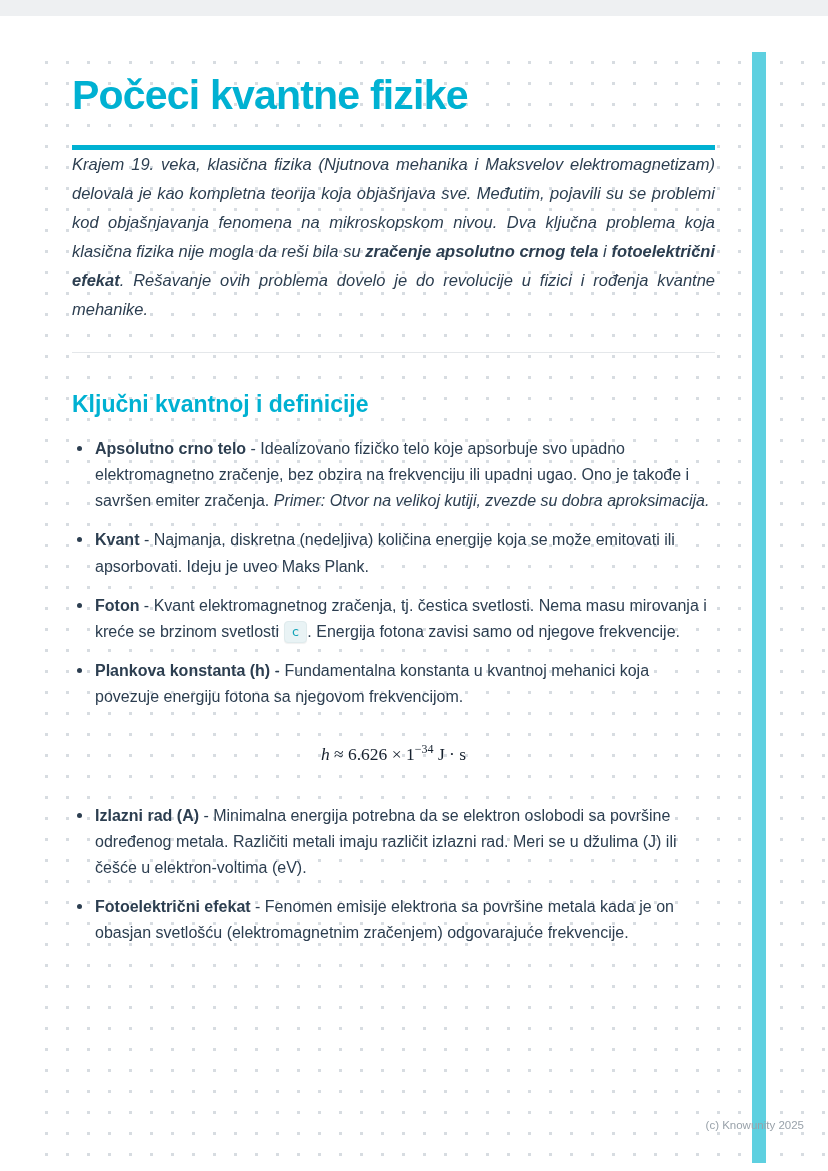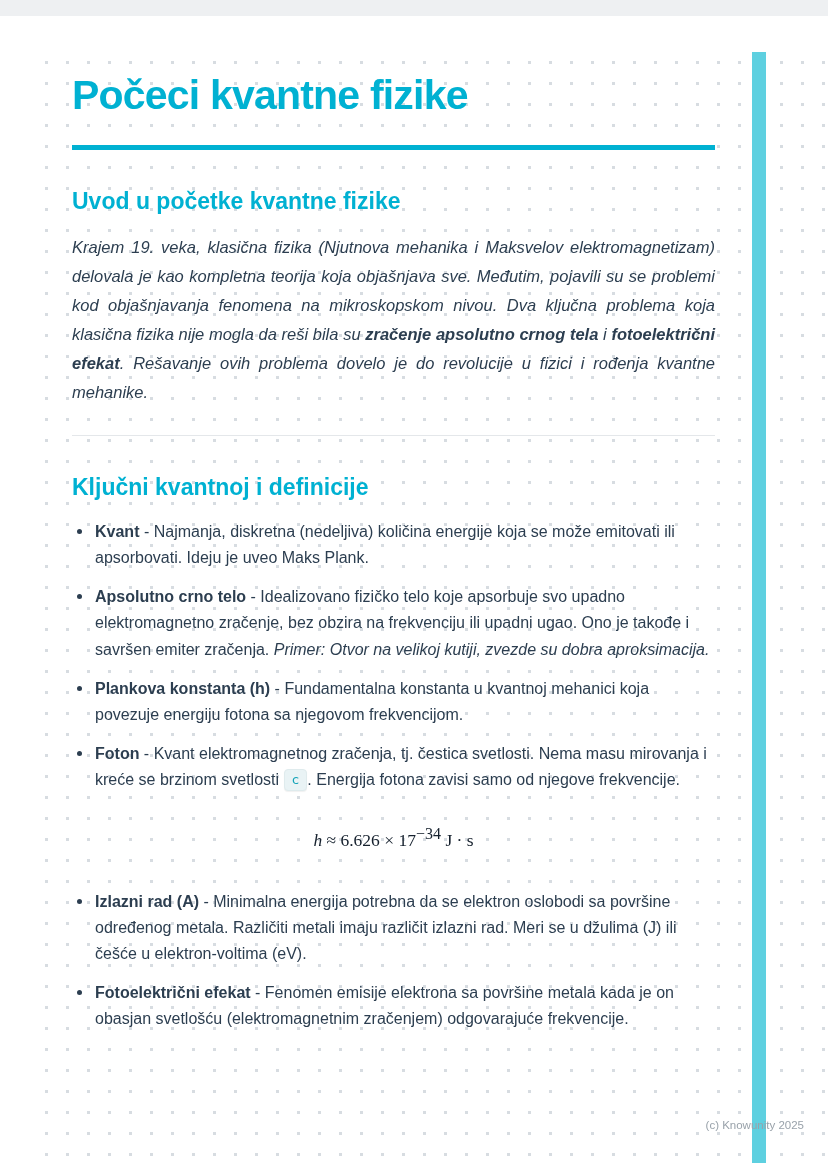--- a/index.html
+++ b/index.html
@@ -102,21 +102,21 @@
     box-shadow: 0 1px 1px rgba(0,0,0,0.06);
   }
   .formula {
     text-align: center;
     font-family: "Liberation Serif", serif;
     font-size: 17.5px;
     color: #16212e;
     margin: 32px 0 38px;
   }
   .formula .f-var { font-style: italic; }
-  .formula sup { font-size: 16px; }
+  .formula sup { font-size: 12px; }
   .copyright {
     position: absolute;
     right: 24px;
     bottom: 56px;
     font-size: 11.5px;
     color: #99a2aa;
     z-index: 2;
   }
 </style>
 </head>
@@ -124,39 +124,38 @@
 
 <div class="page">
   <div class="dot-grid"></div>
   <div class="margin-stripe"></div>
 
   <div class="content">
 
     <h1 class="page-title">Počeci kvantne fizike</h1>
     <div class="title-rule"></div>
 
-    <h2 class="section-heading">Uvod u početke kvantne fizike</h2>
 
     <p class="intro-paragraph"><span>Krajem 19. veka, klasična fizika (Njutnova mehanika i Maksvelov elektromagnetizam) delovala je kao kompletna teorija koja objašnjava sve. Međutim, pojavili su se problemi kod objašnjavanja fenomena na mikroskopskom nivou. Dva ključna problema koja klasična fizika nije mogla da reši bila su </span><span class="term">zračenje apsolutno crnog tela</span><span> i </span><span class="term">fotoelektrični efekat</span><span>. Rešavanje ovih problema dovelo je do revolucije u fizici i rođenja kvantne mehanike.</span></p>
 
     <hr class="divider">
 
     <h2 class="section-heading">Ključni kvantnoj i definicije</h2>
 
     <ul class="def-list">
+      <li class="def-item"><span class="term">Apsolutno crno telo</span><span> - </span><span>Idealizovano fizičko telo koje apsorbuje svo upadno elektromagnetno zračenje, bez obzira na frekvenciju ili upadni ugao. Ono je takođe i savršen emiter zračenja. </span><span class="example">Primer: Otvor na velikoj kutiji, zvezde su dobra aproksimacija.</span></li>
+
       <li class="def-item"><span class="term">Kvant</span><span> - </span><span>Najmanja, diskretna (nedeljiva) količina energije koja se može emitovati ili apsorbovati. Ideju je uveo Maks Plank.</span></li>
 
-      <li class="def-item"><span class="term">Apsolutno crno telo</span><span> - </span><span>Idealizovano fizičko telo koje apsorbuje svo upadno elektromagnetno zračenje, bez obzira na frekvenciju ili upadni ugao. Ono je takođe i savršen emiter zračenja. </span><span class="example">Primer: Otvor na velikoj kutiji, zvezde su dobra aproksimacija.</span></li>
+      <li class="def-item"><span class="term">Foton</span><span> - </span><span>Kvant elektromagnetnog zračenja, tj. čestica svetlosti. Nema masu mirovanja i kreće se brzinom svetlosti </span><span class="code-badge">c</span><span>. Energija fotona zavisi samo od njegove frekvencije.</span></li>
 
       <li class="def-item"><span class="term">Plankova konstanta (h)</span><span> - </span><span>Fundamentalna konstanta u kvantnoj mehanici koja povezuje energiju fotona sa njegovom frekvencijom.</span></li>
-
-      <li class="def-item"><span class="term">Foton</span><span> - </span><span>Kvant elektromagnetnog zračenja, tj. čestica svetlosti. Nema masu mirovanja i kreće se brzinom svetlosti </span><span class="code-badge">c</span><span>. Energija fotona zavisi samo od njegove frekvencije.</span></li>
     </ul>
 
-    <div class="formula"><span class="f-var">h</span><span> ≈ 6.626 × 17</span><sup>−34</sup><span> J · s</span></div>
+    <div class="formula"><span class="f-var">h</span><span> ≈ 6.626 × 1</span><sup>−34</sup><span> J · s</span></div>
 
     <ul class="def-list">
       <li class="def-item"><span class="term">Izlazni rad (A)</span><span> - </span><span>Minimalna energija potrebna da se elektron oslobodi sa površine određenog metala. Različiti metali imaju različit izlazni rad. Meri se u džulima (J) ili češće u elektron-voltima (eV).</span></li>
 
       <li class="def-item"><span class="term">Fotoelektrični efekat</span><span> - </span><span>Fenomen emisije elektrona sa površine metala kada je on obasjan svetlošću (elektromagnetnim zračenjem) odgovarajuće frekvencije.</span></li>
     </ul>
 
   </div>
 
   <div class="copyright">(c) Knowunity 2025</div>

